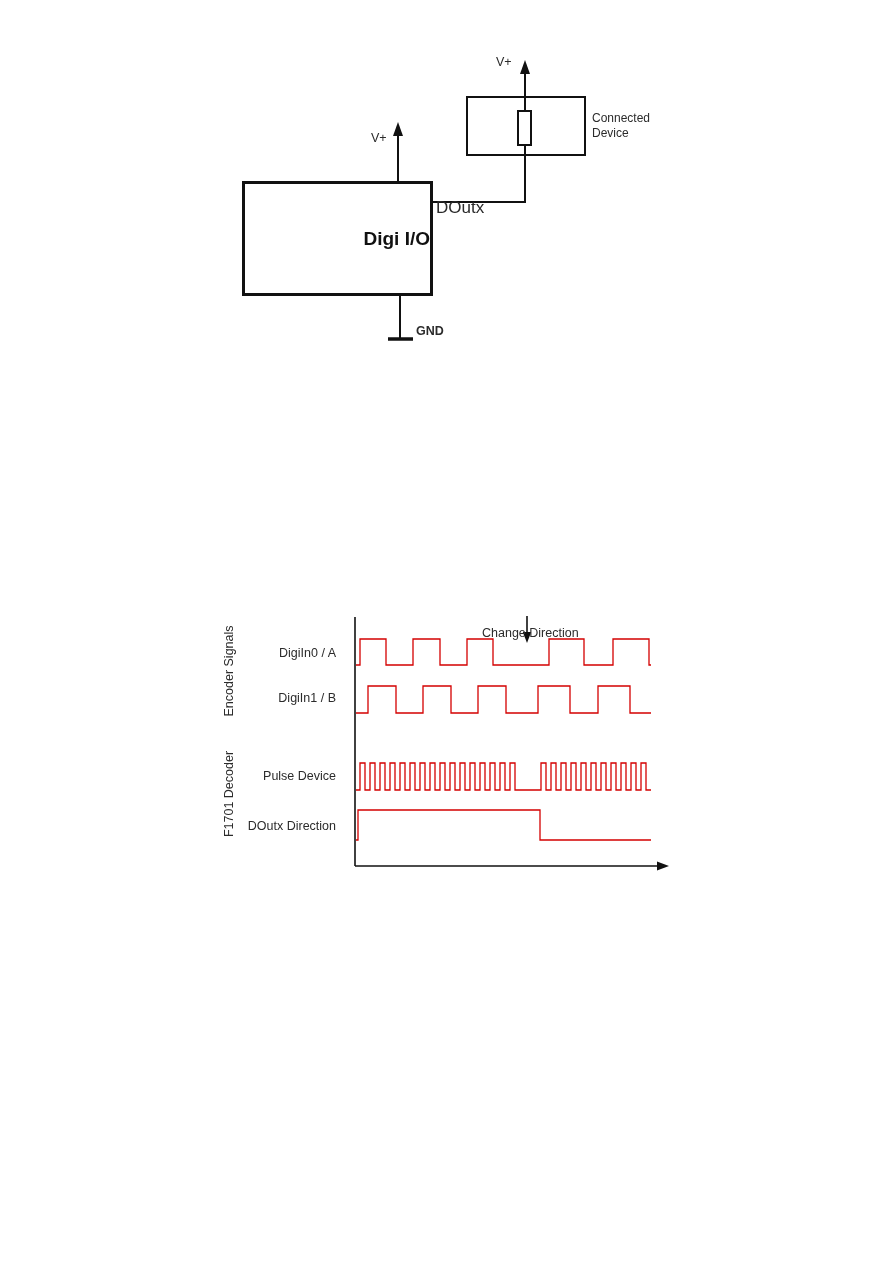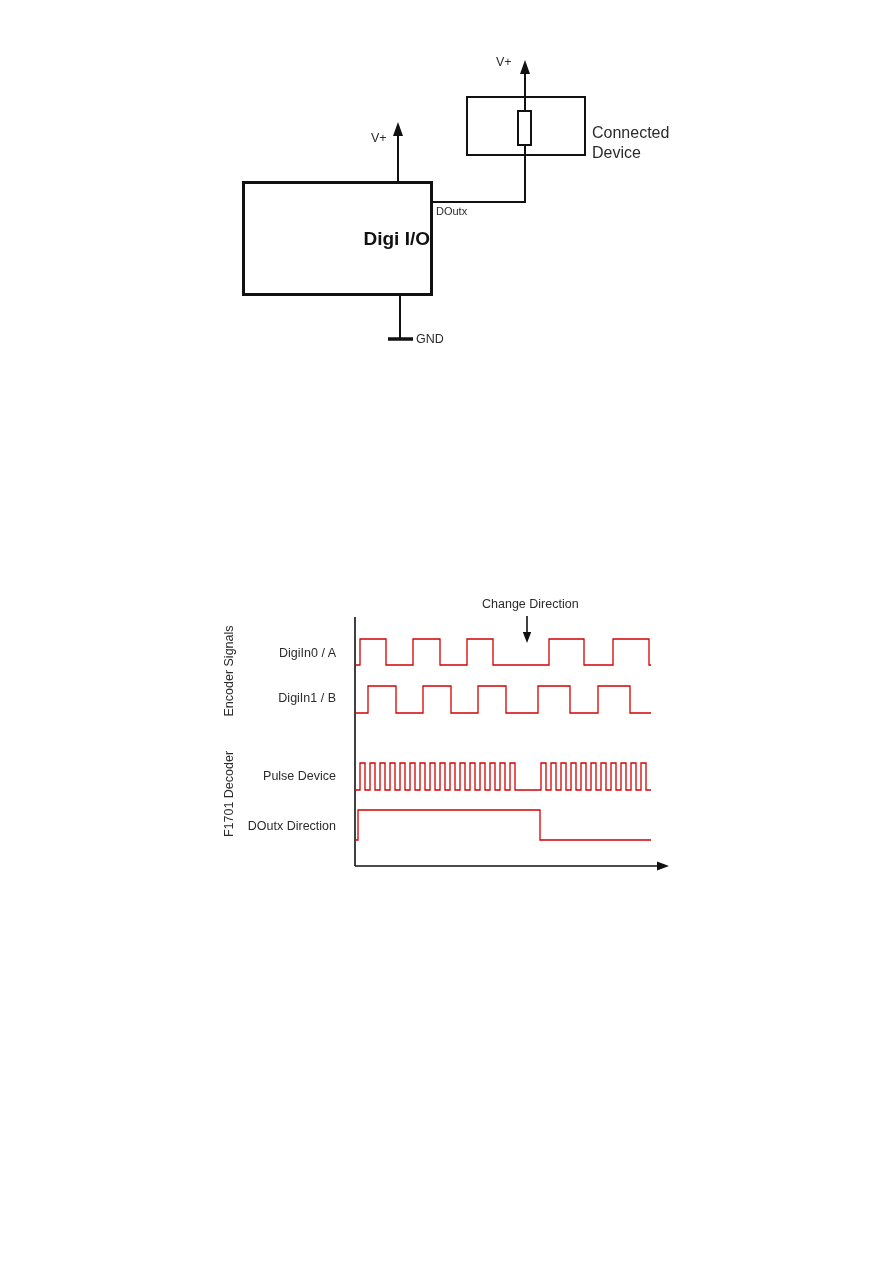--- a/index.html
+++ b/index.html
@@ -110,27 +110,27 @@
     <span class="title">Digi I/O</span>
   </div>
 
   <div class="box" id="connected-device-box"></div>
   <div class="box" id="resistor"></div>
 
   <div class="label" style="left:371px; top:131px;">V+</div>
 
   <div class="label" style="left:496px; top:55px;">V+</div>
 
-  <div class="label wrap" style="left:592px; top:111px; width:70px; font-size:16px;margin-top:12px;">Connected Device</div>
+  <div class="label wrap" style="left:592px; top:111px; width:70px; font-size:12px;">Connected Device</div>
 
-  <div class="label" style="left:436px; top:205px; font-size:11px;">DOutx</div>
+  <div class="label" style="left:436px; top:197px; font-size:17px;">DOutx</div>
 
-  <div class="label" style="left:416px; top:332px;">GND</div>
+  <div class="label" style="left:416px; top:324px;font-weight:bold;">GND</div>
 
-  <div class="label" style="left:482px; top:597px;">Change Direction</div>
+  <div class="label" style="left:482px; top:626px;">Change Direction</div>
 
   <div class="rot-label" style="left:229px; top:671px;">Encoder Signals</div>
 
   <div class="rot-label" style="left:229px; top:794px;">F1701 Decoder</div>
 
   <div class="row-label" style="top:646px;">DigiIn0 / A</div>
 
   <div class="row-label" style="top:691px;">DigiIn1 / B</div>
 
   <div class="row-label" style="top:769px;">Pulse Device</div>

